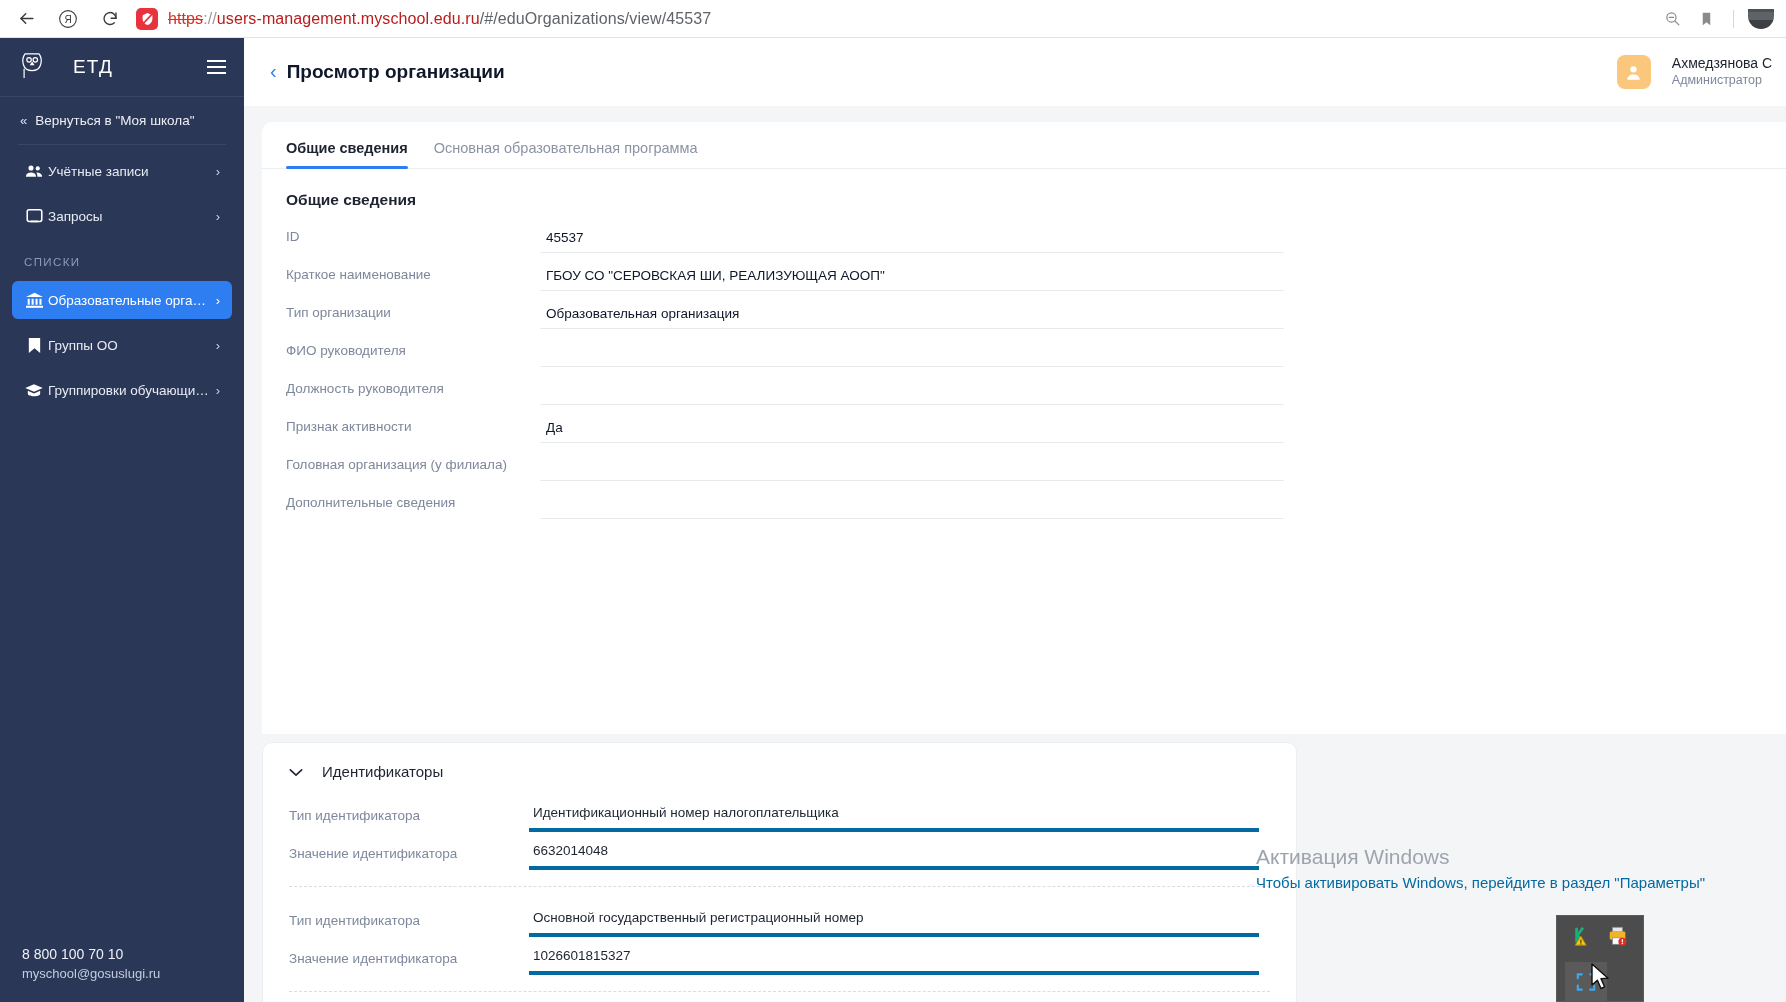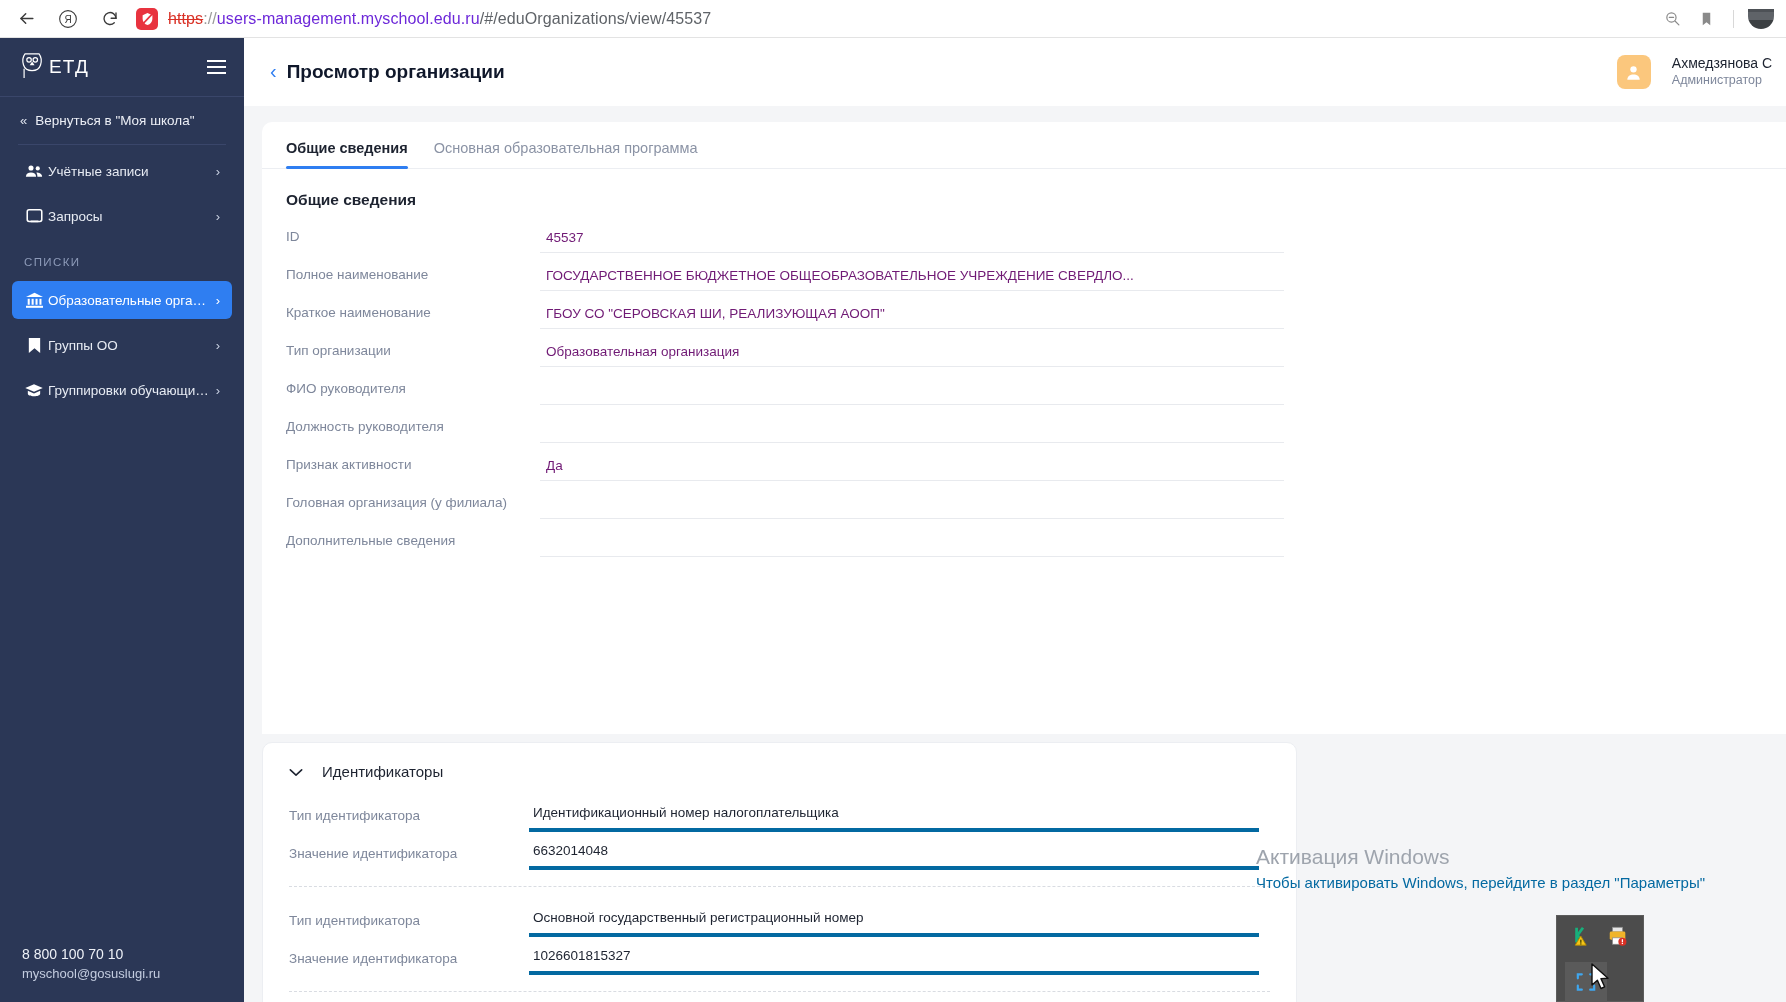--- a/index.html
+++ b/index.html
@@ -28,21 +28,21 @@
     background: #e8333f; border-radius: 5px;
     display: flex; align-items: center; justify-content: center;
     flex: 0 0 auto;
   }
   #url-text {
     font-size: 16px; color: #2b2b2b; letter-spacing: .1px;
     white-space: nowrap; overflow: hidden;
   }
   #url-text .scheme { color: #d93025; text-decoration: line-through; }
   #url-text .sep { color: #9a9a9a; }
-  #url-text .host { color: #6d28d9; }
+  #url-text .host { color: #b91c1c; }
   #url-text .path { color: #5f6368; }
   #browser-right {
     margin-left: auto; display: flex; align-items: center; gap: 4px;
     padding-right: 10px;
   }
   .chrome-icon {
     width: 30px; height: 30px; display: flex; align-items: center; justify-content: center;
     color: #8a8a8a;
   }
   .chrome-divider { width: 1px; height: 18px; background: #d8d8d8; margin: 0 8px; }
@@ -57,21 +57,21 @@
 
   
   #sidebar {
     position: absolute; left: 0; top: 0; width: 244px; height: 964px;
     background: #2b3756; color: #ffffff;
   }
   #sidebar-top {
     height: 58px; display: flex; align-items: center;
     padding: 0 18px 0 20px;
   }
-  #logo-block { display: flex; align-items: center; gap: 4px; }
+  #logo-block { display: flex; align-items: center; gap: 28px; }
   #logo-text { font-size: 19px; letter-spacing: 1.2px; color: #fff; }
   #burger { margin-left: auto; display: flex; flex-direction: column; gap: 4px; cursor: pointer; }
   #burger span { display: block; width: 19px; height: 2px; background: #fff; }
   #sidebar-divider-top { height: 1px; background: #3a466a; margin: 0; }
 
   #back-link {
     display: flex; align-items: center; gap: 10px;
     padding: 16px 20px 16px 20px; font-size: 13.5px; color: #eceff6; cursor: pointer;
   }
   #back-link .chev { font-size: 13px; letter-spacing: -2px; color: #dfe4ef; }
@@ -138,21 +138,21 @@
   .field-row {
     display: flex; align-items: flex-end; padding-left: 24px; height: 38px;
   }
   .field-label {
     flex: 0 0 254px; font-size: 13.5px; color: #7e879b; padding-bottom: 9px;
   }
   .field-value-wrap {
     flex: 0 0 744px; border-bottom: 1px solid #e8eaee; padding: 0 0 7px 6px; min-height: 24px;
   }
   .field-value {
-    font-size: 13.5px; color: #701a75;
+    font-size: 13.5px; color: #0f172a;
     white-space: nowrap; overflow: hidden; text-overflow: ellipsis; display: block; margin-top: 29px;
   }
 
   
   #card-ids {
     position: absolute; left: 18px; top: 636px; width: 1035px; height: 400px;
     background: #ffffff; border: 1px solid #eceef2; border-radius: 10px;
   }
   #ids-header {
     display: flex; align-items: center; gap: 19px;
@@ -360,26 +360,20 @@
       <div id="section-title">Общие сведения</div>
 
       <div>
         <div class="field-row">
           <div class="field-label">ID</div>
           <div class="field-value-wrap">
               <span class="field-value">45537</span>
             </div>
         </div>
         <div class="field-row">
-          <div class="field-label">Полное наименование</div>
-          <div class="field-value-wrap">
-              <span class="field-value">ГОСУДАРСТВЕННОЕ БЮДЖЕТНОЕ ОБЩЕОБРАЗОВАТЕЛЬНОЕ УЧРЕЖДЕНИЕ СВЕРДЛО...</span>
-            </div>
-        </div>
-        <div class="field-row">
           <div class="field-label">Краткое наименование</div>
           <div class="field-value-wrap">
               <span class="field-value">ГБОУ СО "СЕРОВСКАЯ ШИ, РЕАЛИЗУЮЩАЯ АООП"</span>
             </div>
         </div>
         <div class="field-row">
           <div class="field-label">Тип организации</div>
           <div class="field-value-wrap">
               <span class="field-value">Образовательная организация</span>
             </div>

